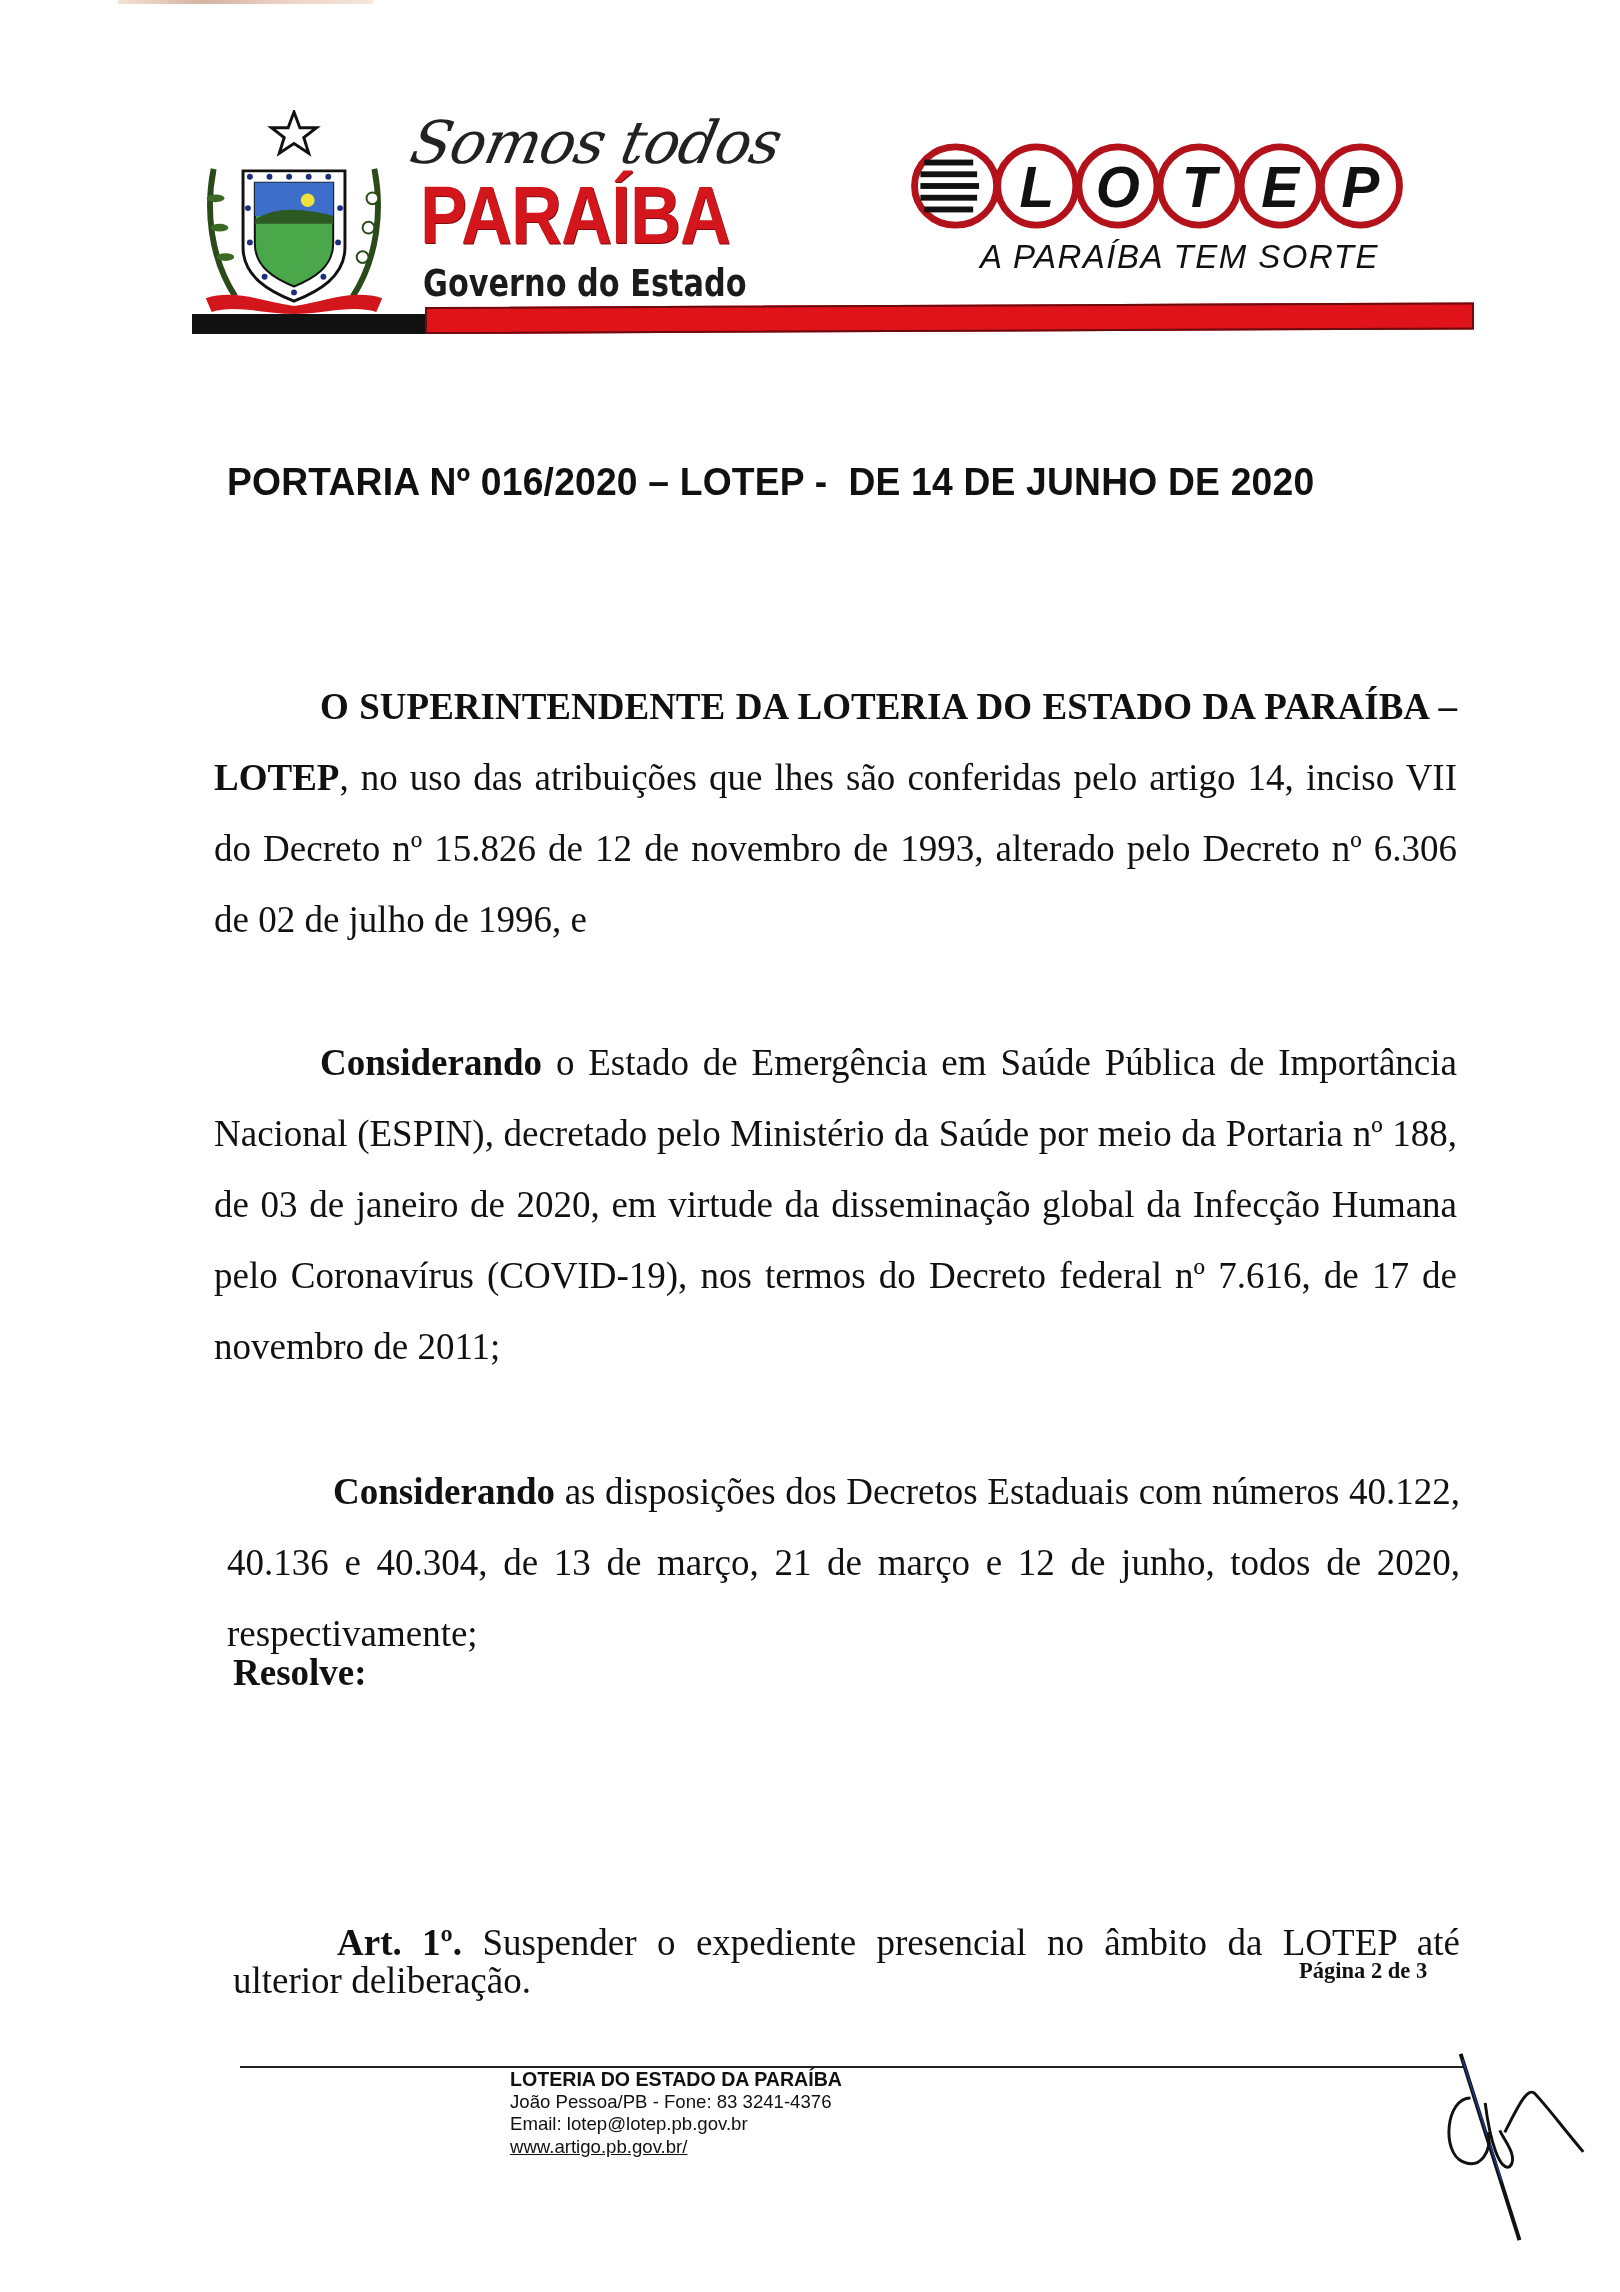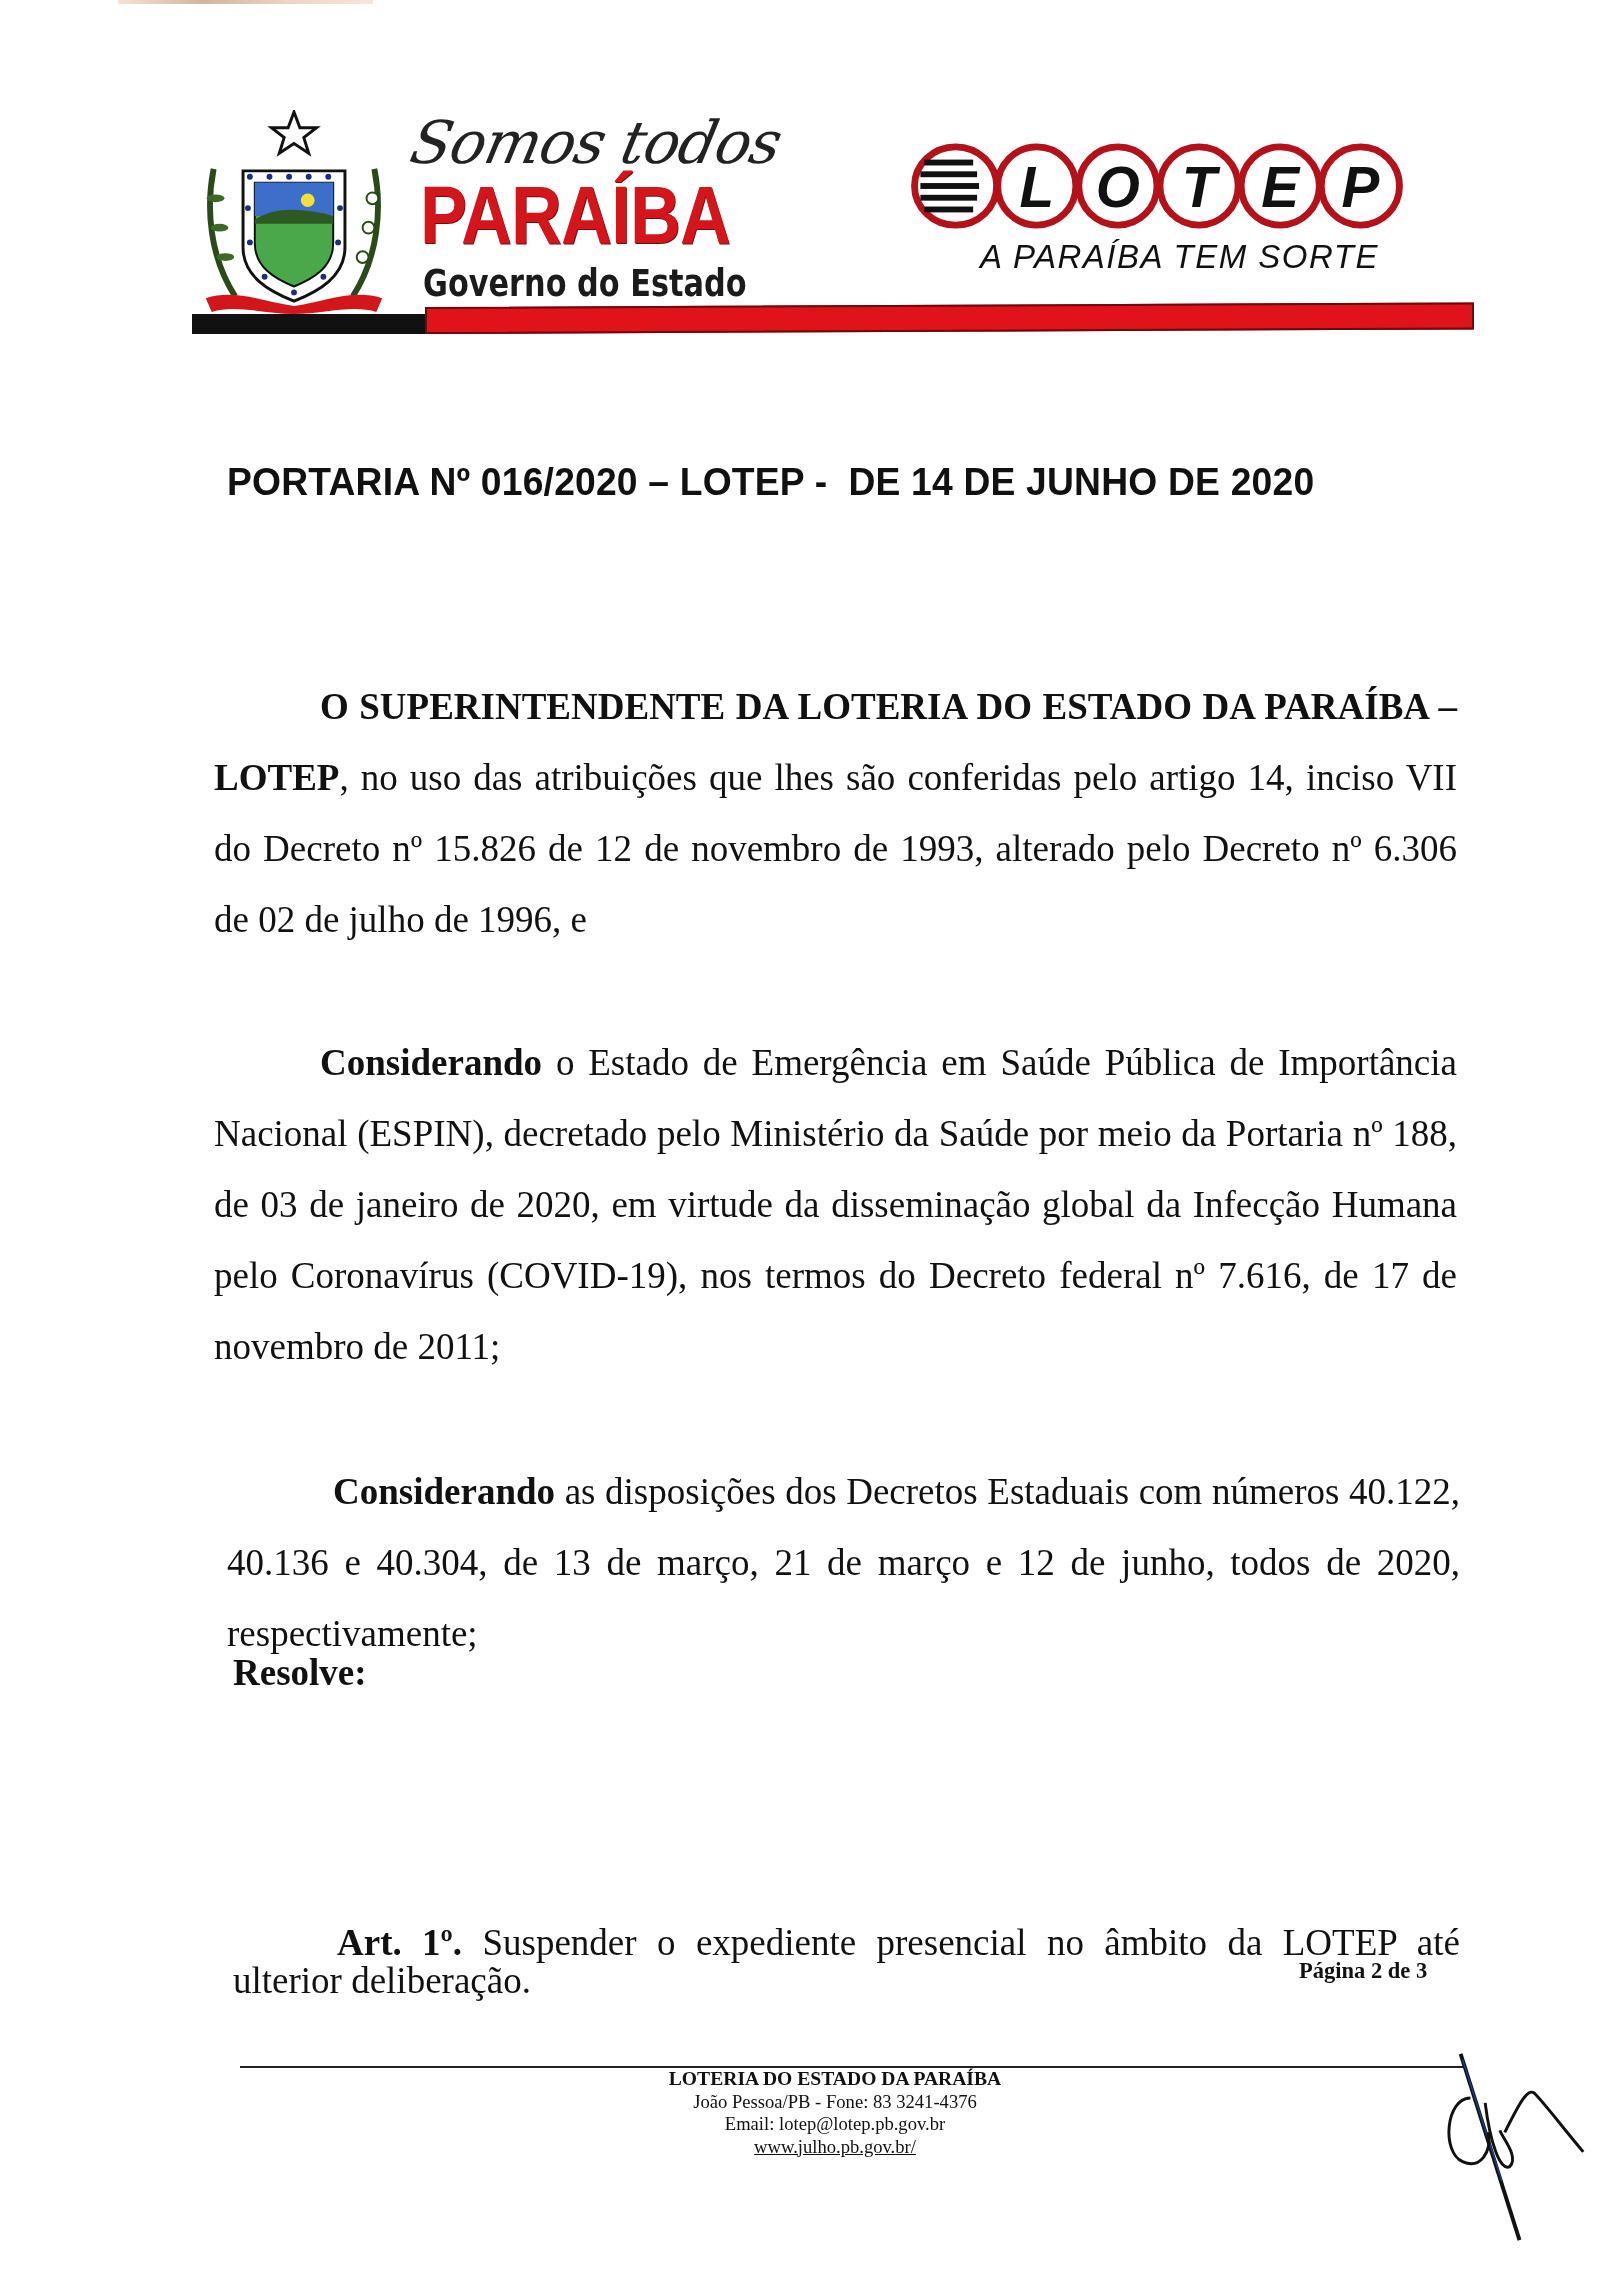--- a/index.html
+++ b/index.html
@@ -30,21 +30,21 @@
   .p1 { top: 671px; }
   .p2 { top: 1027px; }
   .p3 { top: 1456px; left: 227px; width: 1233px; }
   .resolve { position: absolute; left: 233px; top: 1651px; font-size: 37px; font-weight: bold; text-align: center; }
   .art1 { position: absolute; left: 233px; top: 1924px; width: 1227px; font-size: 37px; line-height: 38px; text-align: justify; }
   .art1 .indent { width: 104px; }
   .page-num { position: absolute; left: 1299px; top: 1958px; font-size: 22.5px; font-weight: bold; }
 
   
   .footer-line { position: absolute; left: 240px; top: 2066px; width: 1225px; height: 2px; background: #222; }
-  .footer { position: absolute; left: 492px; top: 2068px; width: 686px; text-align: center; font-family: Liberation Serif, serif; font-size: 18.6px; line-height: 22.5px; color: #111; }
+  .footer { position: absolute; left: 510px; top: 2068px; width: 686px; font-family: Liberation Sans, sans-serif; font-size: 18.6px; line-height: 22.5px; color: #111; }
   .footer .org { font-weight: bold; font-size: 19.6px; }
   .footer .url { text-decoration: underline; color: #111; }
 
   .signature { position: absolute; left: 1441px; top: 2044px; width: 157px; height: 206px; }
 </style>
 </head>
 <body>
 
 <div class="top-smudge"></div>
 
@@ -131,21 +131,21 @@
 
 <div class="art1"><span class="indent"></span><b>Art. 1º.</b><span>  Suspender o expediente presencial no âmbito da LOTEP até ulterior deliberação.</span></div>
 
 <div class="page-num">Página 2 de 3</div>
 
 <div class="footer-line"></div>
 <div class="footer">
   <div class="org">LOTERIA DO ESTADO DA PARAÍBA</div>
   <div>João Pessoa/PB - Fone: 83 3241-4376</div>
   <div>Email: lotep@lotep.pb.gov.br</div>
-  <div><a class="url">www.julho.pb.gov.br/</a></div>
+  <div><a class="url">www.artigo.pb.gov.br/</a></div>
 </div>
 
 <svg class="signature" viewBox="0 0 160 210">
   <path d="M20,10 L80,200" stroke="#111" stroke-width="4" fill="none"></path>
   <path d="M22,16 L62,140" stroke="#1d3b8f" stroke-width="1.5" fill="none"></path>
   <path d="M30,55 C5,55 0,110 22,120 C40,128 52,110 48,90" stroke="#111" stroke-width="3" fill="none"></path>
   <path d="M45,60 C50,100 60,130 70,125 C80,115 62,95 60,88" stroke="#111" stroke-width="3" fill="none"></path>
   <path d="M65,90 C80,60 88,45 95,50 C105,60 120,80 145,110" stroke="#111" stroke-width="3" fill="none"></path>
 </svg>
 

